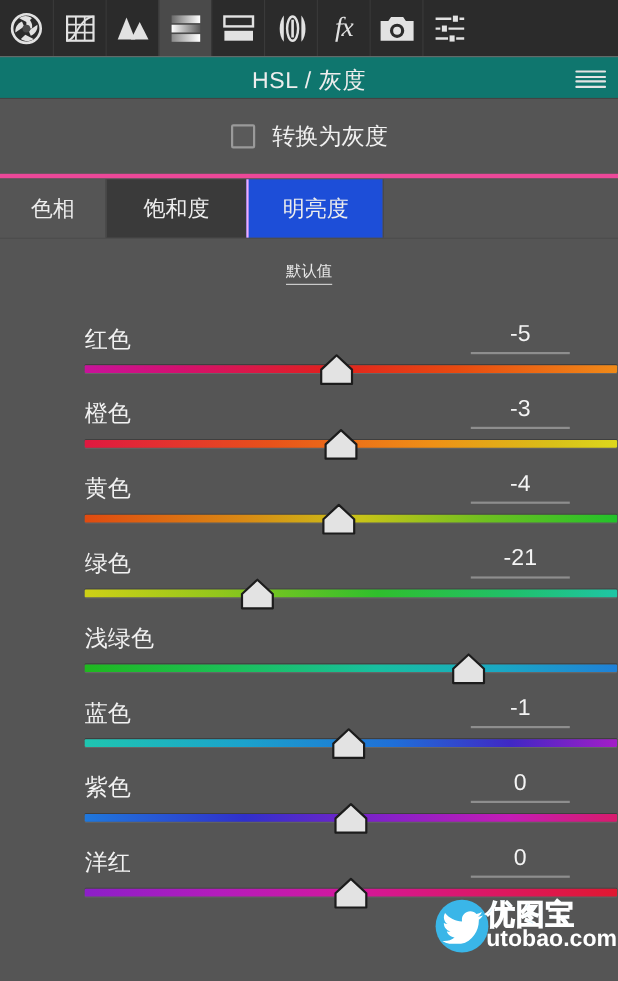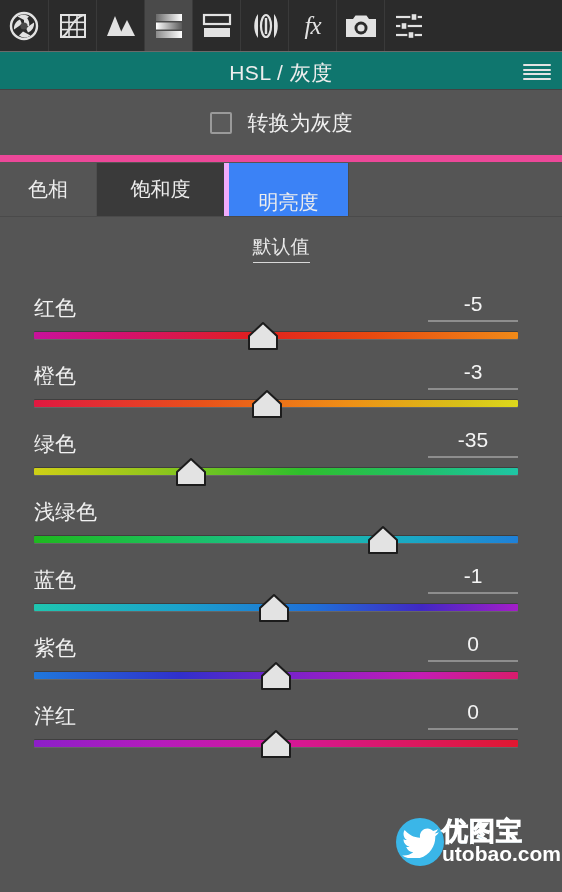--- a/index.html
+++ b/index.html
@@ -46,21 +46,21 @@
     position:absolute;right:11px;top:11px;width:28px;height:18px;
     display:flex;flex-direction:column;justify-content:space-between;
     padding:1px 0;box-sizing:border-box;
   }
   .hamburger i{display:block;height:2px;background:#e4e4e4;border-radius:1px;}
 
   
   .cbrow{
     position:absolute;left:0;top:90px;width:562px;height:72px;
     background:#555555;
-    border-bottom:7px solid #ec4899;
+    border-bottom:4px solid #ec4899;
     box-sizing:border-box;
     display:flex;align-items:center;justify-content:center;text-align:center;
   }
   .checkbox{
     width:22px;height:22px;border:2px solid #9a9a9a;border-radius:2px;
     background:#5a5a5a;box-sizing:border-box;margin-right:16px;
   }
   .cblabel{color:#f0f0f0;font-size:21px;}
 
   
@@ -68,36 +68,36 @@
     position:absolute;left:0;top:163px;width:562px;height:54px;
     background:#555555;display:flex;align-items:stretch;
     border-bottom:1px solid #4a4a4a;box-sizing:border-box;
   }
   .tab{
     display:flex;align-items:center;justify-content:center;
     color:#ededed;font-size:20px;box-sizing:border-box;
   }
   .tab.t0{width:96px;background:#555555;}
   .tab.t1{width:128px;background:#3a3a3a;border-left:1px solid #4e4e4e;}
-  .tab.t2{width:124px;background:#3b82f6;border-left:5px solid #f0abfc;align-items:flex-end;}
+  .tab.t2{width:124px;background:#1d4ed8;border-left:2px solid #f0abfc;}
   .tabfill{flex:1;background:#555555;border-left:1px solid #4a4a4a;}
 
   
   .defaultrow{
     position:absolute;left:0;top:217px;width:562px;height:62px;
     display:flex;align-items:center;justify-content:center;
   }
   .defaultlink{
-    color:#e9e9e9;font-size:19px;
+    color:#e9e9e9;font-size:14px;
     border-bottom:1px solid #d8d8d8;padding-bottom:2px;
   }
 
   
   .sliders{position:absolute;left:0;top:280px;width:562px;}
-  .slider{position:relative;height:68px;}
+  .slider{position:relative;height:68px;margin-left:43px;}
   .sl-label{
     position:absolute;left:34px;top:14px;
     color:#f2f2f2;font-size:21px;white-space:nowrap;
   }
   .sl-valbox{
     position:absolute;right:44px;top:12px;width:90px;text-align:center;
   }
   .sl-val{color:#f4f4f4;font-size:21px;line-height:24px;display:block;}
   .sl-underline{
     display:block;height:2px;background:#8e8e8e;margin-top:4px;width:100%;
@@ -293,23 +293,36 @@
           <span class="sl-underline"></span>
         </div>
         <div class="sl-track" style="background: linear-gradient(to right, rgb(224, 24, 64) 0%, rgb(232, 82, 26) 35%, rgb(239, 143, 22) 65%, rgb(217, 192, 24) 88%, rgb(221, 216, 28) 100%);"></div>
         <div class="sl-thumb" style="left: 267.288px;">
           <svg width="34" height="30" viewBox="0 0 34 30">
             <path d="M17 2 L31 15 L31 28 L3 28 L3 15 Z" fill="#e3e3e3" stroke="#1c1c1c" stroke-width="2" stroke-linejoin="round"></path>
           </svg>
         </div>
       </div>
       <div class="slider">
+        <div class="sl-label">黄色</div>
+        <div class="sl-valbox">
+          <span class="sl-val">-4</span>
+          <span class="sl-underline"></span>
+        </div>
+        <div class="sl-track" style="background: linear-gradient(to right, rgb(224, 74, 16) 0%, rgb(217, 138, 20) 30%, rgb(200, 196, 24) 52%, rgb(111, 192, 32) 75%, rgb(34, 194, 42) 100%);"></div>
+        <div class="sl-thumb" style="left: 264.868px;">
+          <svg width="34" height="30" viewBox="0 0 34 30">
+            <path d="M17 2 L31 15 L31 28 L3 28 L3 15 Z" fill="#e3e3e3" stroke="#1c1c1c" stroke-width="2" stroke-linejoin="round"></path>
+          </svg>
+        </div>
+      </div>
+      <div class="slider">
         <div class="sl-label">绿色</div>
         <div class="sl-valbox">
-          <span class="sl-val">-35</span>
+          <span class="sl-val">-21</span>
           <span class="sl-underline"></span>
         </div>
         <div class="sl-track" style="background: linear-gradient(to right, rgb(207, 208, 22) 0%, rgb(147, 198, 28) 25%, rgb(47, 191, 44) 55%, rgb(32, 192, 106) 80%, rgb(31, 197, 165) 100%);"></div>
         <div class="sl-thumb" style="left: 190.816px;">
           <svg width="34" height="30" viewBox="0 0 34 30">
             <path d="M17 2 L31 15 L31 28 L3 28 L3 15 Z" fill="#e3e3e3" stroke="#1c1c1c" stroke-width="2" stroke-linejoin="round"></path>
           </svg>
         </div>
       </div>
       <div class="slider">

